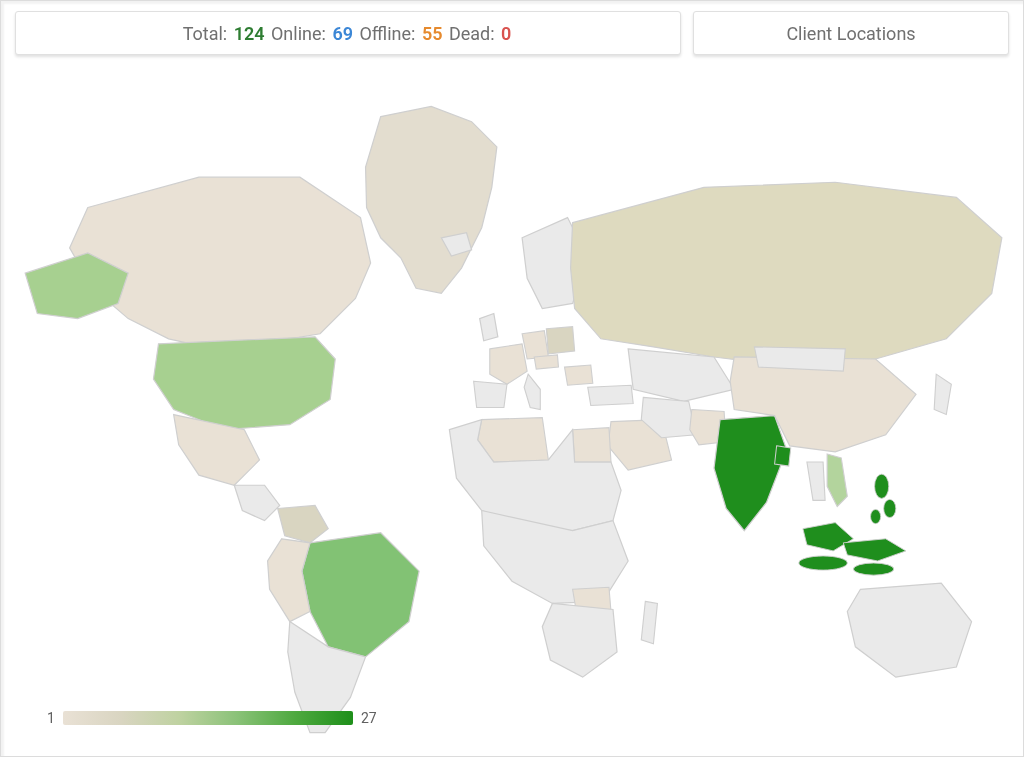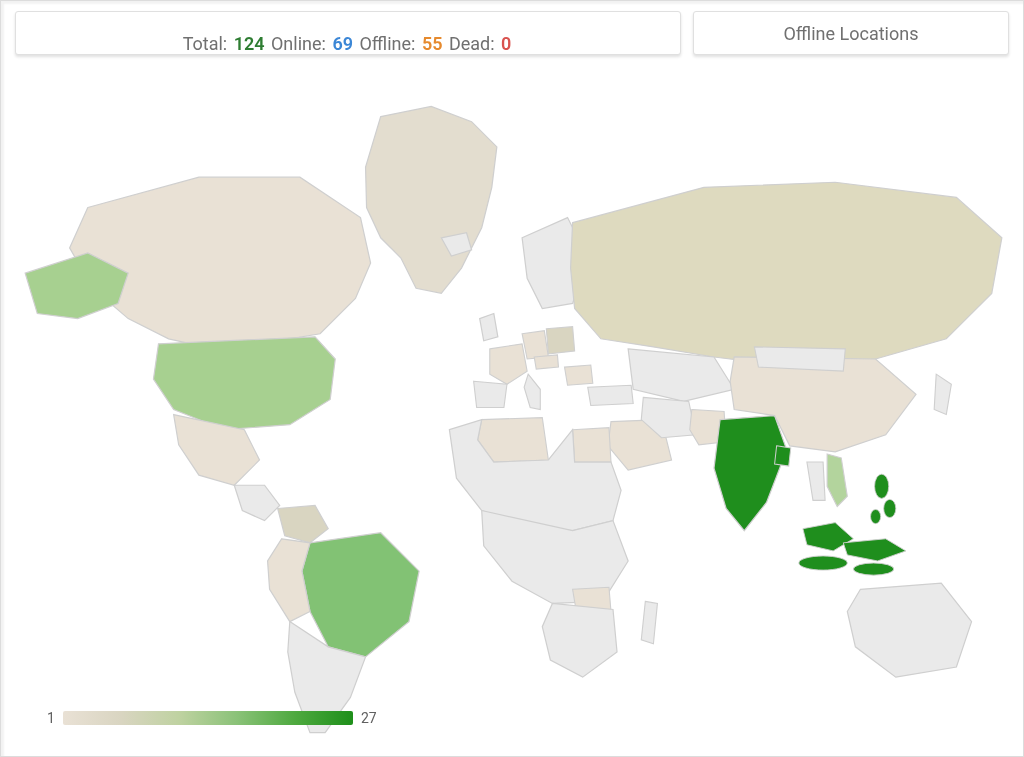--- a/index.html
+++ b/index.html
@@ -28,21 +28,21 @@
     border-radius: 3px;
     background: #ffffff;
     box-shadow: 0 2px 3px rgba(0,0,0,0.12);
     display: flex;
     align-items: center;
     justify-content: center;
     font-size: 18px;
     color: #707070;
     height: 44px;
   }
-  .stats-box { flex: 0 0 666px; align-items: flex-end; }
+  .stats-box { flex: 0 0 666px; }
   .title-box { flex: 1; }
   .stat-total  { color:#2e7d32; font-weight:600; margin:0 2px; }
   .stat-online { color:#3c87d6; font-weight:600; margin:0 2px; }
   .stat-offline{ color:#e68a2e; font-weight:600; margin:0 2px; }
   .stat-dead   { color:#d9534f; font-weight:600; margin:0 2px; }
   .map-area {
     flex:1;
     position:relative;
     margin: 0 6px 6px 6px;
     background:#ffffff;
@@ -76,21 +76,21 @@
         <span>Total:</span>
         <span class="stat-total">124</span>
         <span>Online:</span>
         <span class="stat-online">69</span>
         <span>Offline:</span>
         <span class="stat-offline">55</span>
         <span>Dead:</span>
         <span class="stat-dead">0</span>
       </span>
     </div>
-    <div class="title-box">Offline Locations</div>
+    <div class="title-box">Client Locations</div>
   </div>
 
   <div class="map-area">
     <svg class="worldmap" viewBox="0 0 1000 640" preserveAspectRatio="xMidYMid meet">
 
       <path d="M370 30 L420 20 L460 35 L485 60 L480 100 L470 140 L450 180 L430 205 L405 200 L390 170 L370 150 L356 120 L355 80 Z" fill="#e3ddcf" stroke="#cfcfcf" stroke-width="1.2"></path>
 
       <path d="M80 120 L190 90 L290 90 L350 130 L360 175 L345 210 L310 245 L250 255 L205 260 L160 250 L120 230 L85 200 L62 160 Z" fill="#e9e1d5" stroke="#cfcfcf" stroke-width="1.2"></path>
 
       <path d="M18 185 L80 165 L120 185 L110 215 L70 230 L30 225 Z" fill="#a7d090" stroke="#cfcfcf" stroke-width="1.2"></path>

